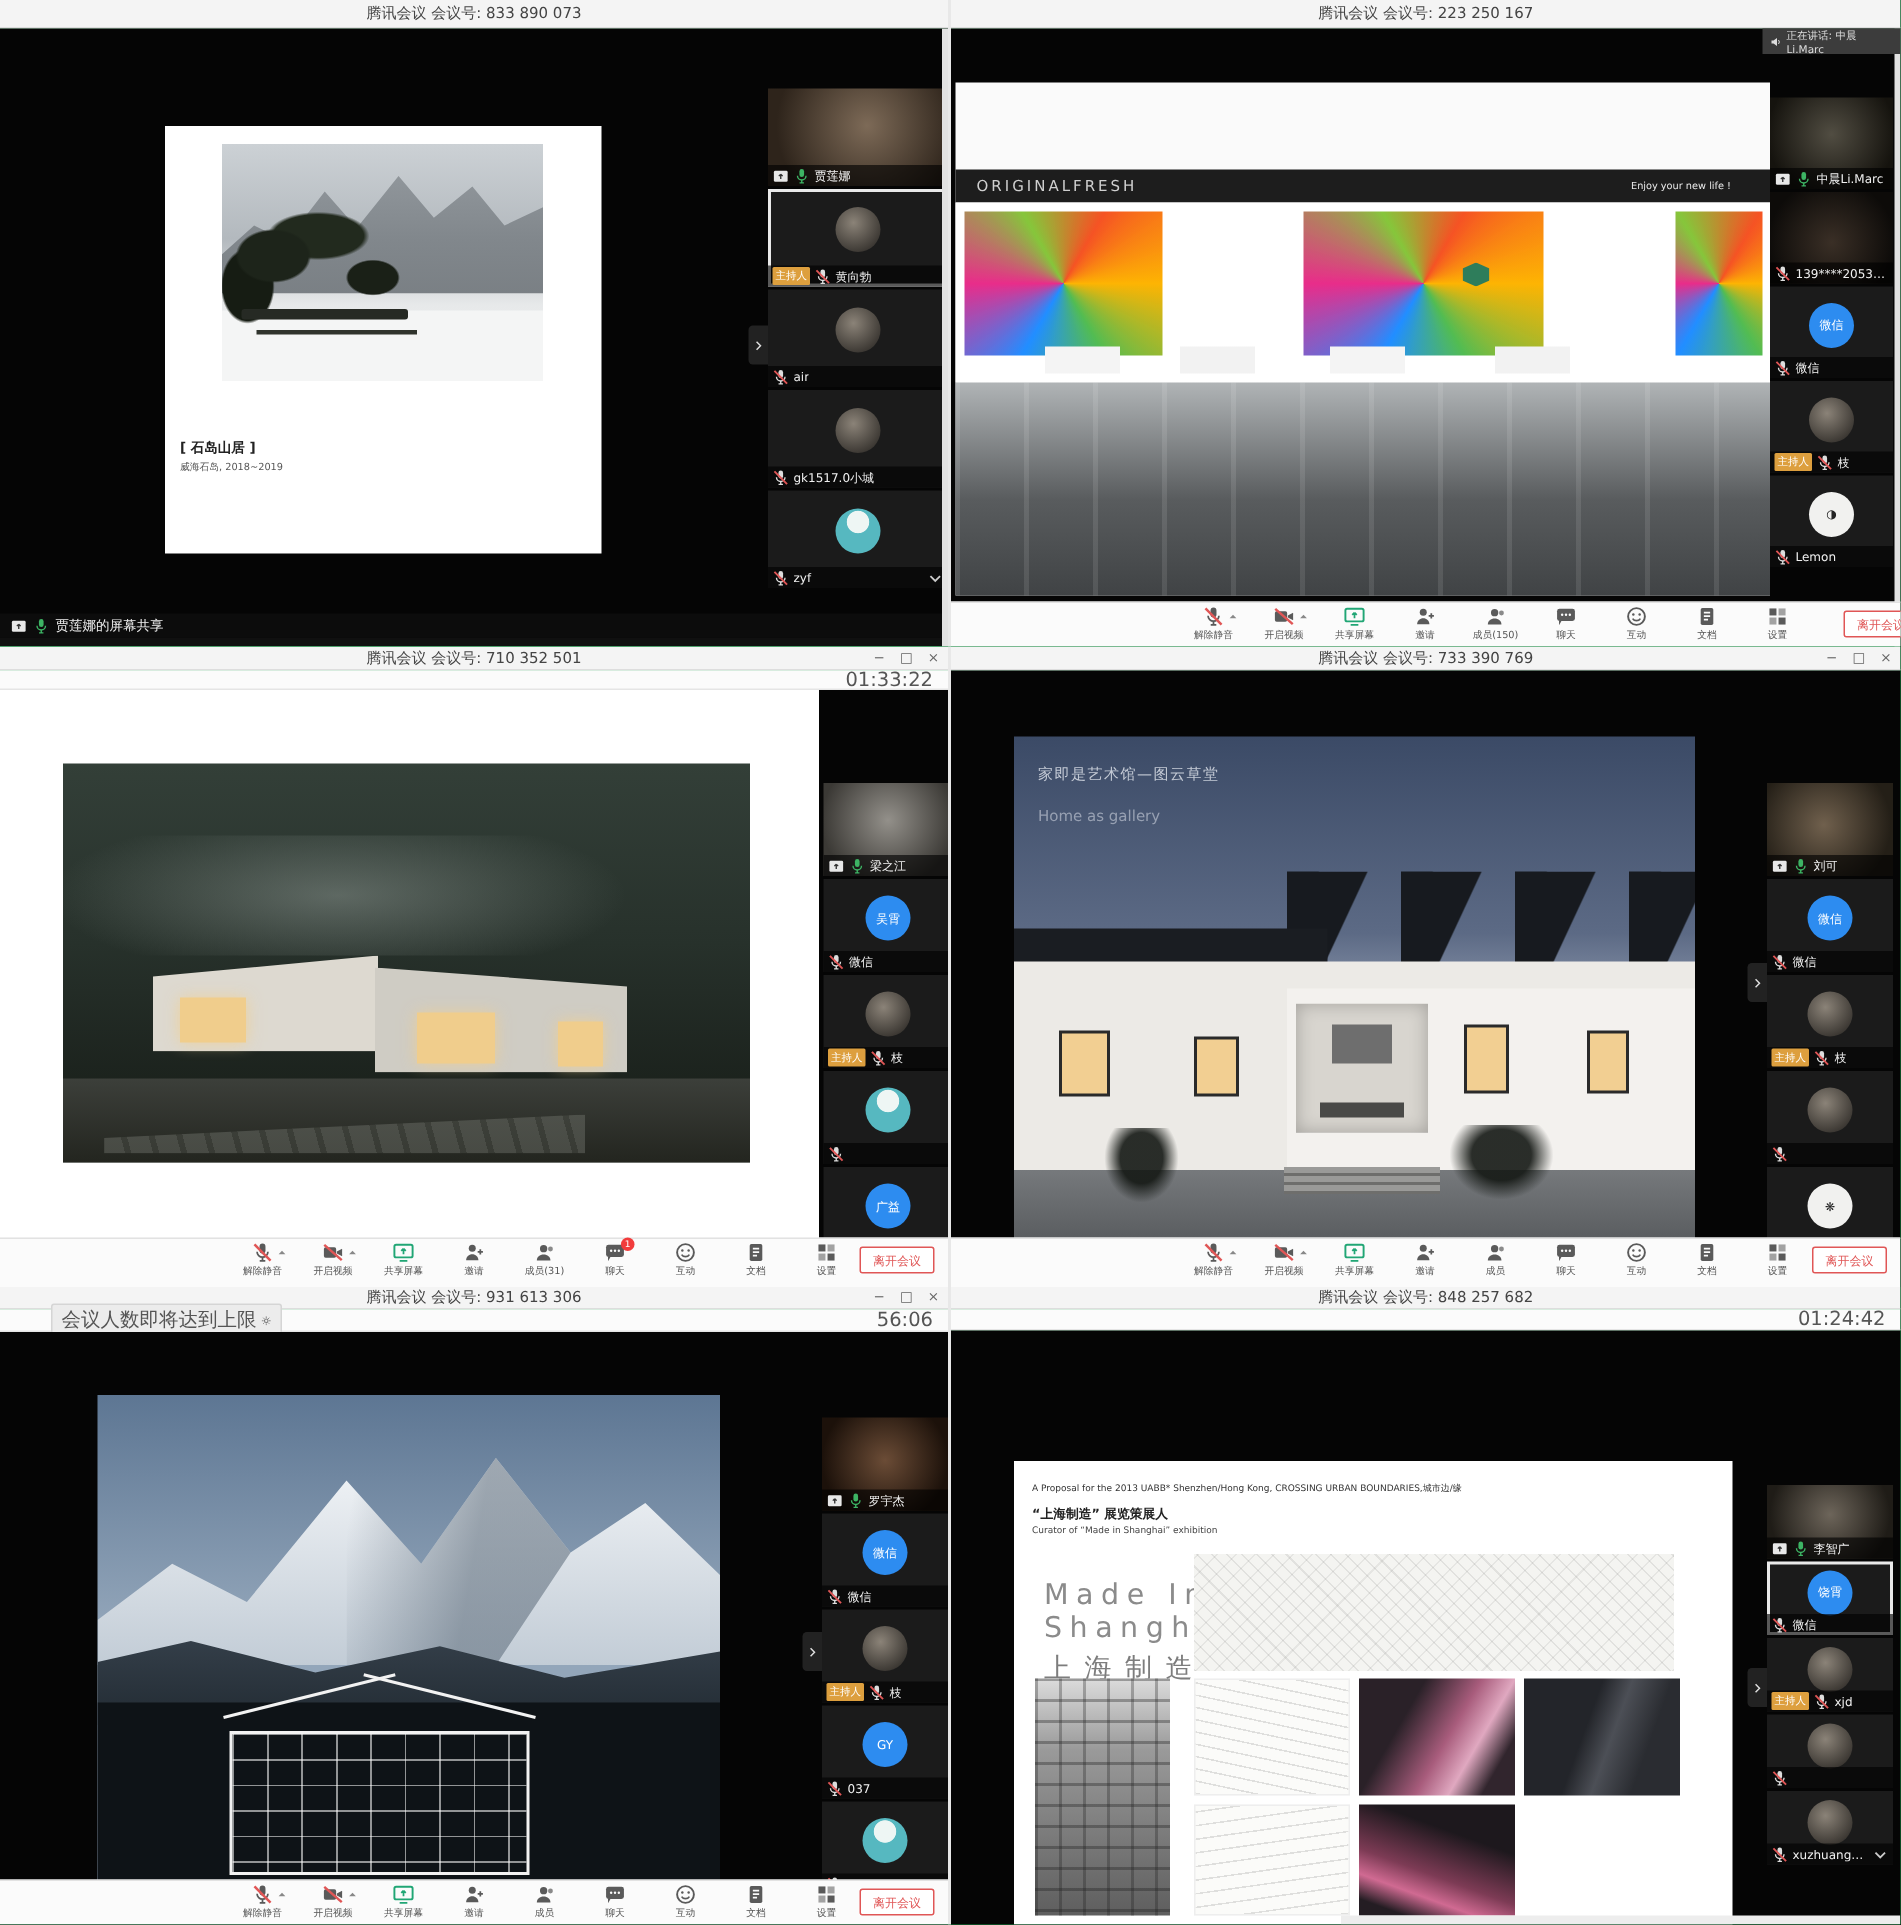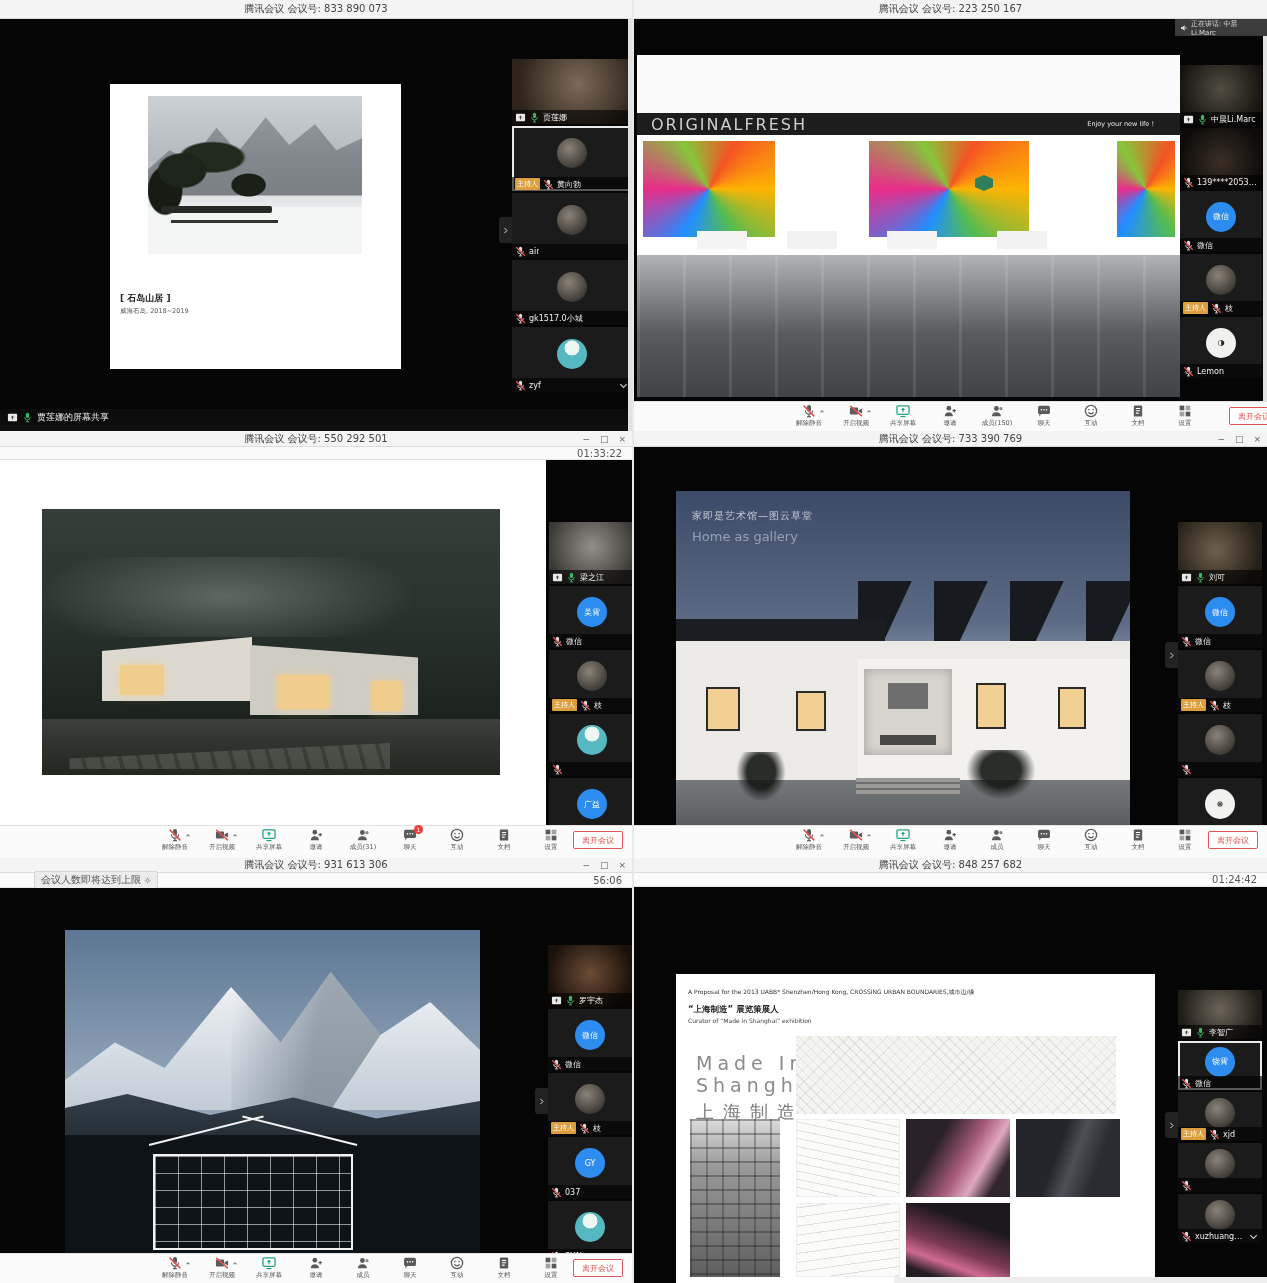--- a/index.html
+++ b/index.html
@@ -11,21 +11,21 @@
   #q3{left:0;top:431px;width:634px;height:427px;border-right:2px solid #e8e8e8;}
   #q4{left:634px;top:431px;width:633px;height:427px;}
   #q5{left:0;top:858px;width:634px;height:425px;border-right:2px solid #e8e8e8;}
   #q6{left:634px;top:858px;width:633px;height:425px;}
 
   .titlebar { position:relative; height:19px; background:#f4f4f4; border-bottom:1px solid #ddd;
     display:flex; align-items:center; justify-content:center; font-size:10px; color:#444; }
   .winctl { position:absolute; right:6px; top:0; height:100%; display:flex; gap:10px;
     align-items:center; font-size:9px; color:#666; }
   .subbar { height:13px; background:#fbfbfb; border-bottom:1px solid #e5e5e5; position:relative;
-    font-size:10px; color:#555; display:flex; align-items:center; padding:0 8px; }
+    font-size:13px; color:#555; display:flex; align-items:center; padding:0 8px; }
   .subbar .right { position:absolute; right:10px; }
 
   .stage { position:absolute; left:0; right:0; bottom:0; background:#050505; overflow:hidden; }
 
   
   .pstrip { position:absolute; display:flex; flex-direction:column; gap:2px; z-index:5; }
   .tile { position:relative; background:#1b1b1b; overflow:hidden; flex:none; }
   .tile.selected { outline:2px solid #e9e9e9; outline-offset:-2px; }
   .avatar { position:absolute; left:50%; top:42%; transform:translate(-50%,-50%);
     width:30px; height:30px; border-radius:50%; display:flex; align-items:center;
@@ -94,21 +94,21 @@
   .slide1 .pavilion { position:absolute; left:6%; bottom:26%; width:52%; height:7px;
     background:#262a24; border-radius:2px; box-shadow:8px 12px 0 -2px #30342d; }
   .slide1 .cap { position:absolute; left:10px; top:208px; }
 
   
   .speaking { position:absolute; right:0; top:19px; width:92px; height:17px; background:#3c3c3c;
     color:#ddd; font-size:7px; display:flex; align-items:center; padding:0 5px; gap:3px; z-index:9; }
   .gallery { position:absolute; left:3px; top:36px; width:543px; height:342px; background:#fafafa; }
   .gallery .ceil { position:absolute; left:0; top:58px; width:100%; height:22px; background:#1d1d1d;
     display:flex; align-items:center; }
-  .gallery .brand { margin-left:14px; color:#cfcfcf; font-size:16px; letter-spacing:2px; }
+  .gallery .brand { margin-left:14px; color:#cfcfcf; font-size:10px; letter-spacing:2px; }
   .gallery .tag { position:absolute; right:26px; color:#e8e8e8; font-size:6.5px; }
   .gallery .room { position:absolute; left:0; top:80px; width:100%; height:120px; background:#fff; }
   .mural { position:absolute; top:6px; height:96px;
     background:conic-gradient(from 30deg, #e4572e, #f4b41a, #5cb85c, #2d8cf0, #d63384, #8bc34a, #e4572e);
     filter:saturate(1.15); }
   .mural.m1{ left:6px; width:132px; }
   .mural.m2{ left:232px; width:160px; }
   .mural.m3{ left:480px; width:58px; }
   .gallery .hex { position:absolute; left:338px; top:40px; width:18px; height:16px; background:#2e7d5b;
     clip-path:polygon(50% 0,100% 25%,100% 75%,50% 100%,0 75%,0 25%); color:#fff; font-size:6px;
@@ -141,21 +141,21 @@
     background:linear-gradient(#3c3f3a, #23251f);}
   .render3 .path { position:absolute; left:6%; bottom:6px; width:70%; height:26px;
     background:repeating-linear-gradient(75deg, #6a6d66 0 14px, #4a4d46 14px 18px); opacity:.5;
     clip-path:polygon(0 60%, 100% 0, 100% 100%, 0 100%); }
 
   
   .photo4 { position:absolute; left:42px; top:44px; width:454px; height:345px; overflow:hidden;
     background:linear-gradient(#3b4a66 0%, #5c6a85 38%, #8b96ab 52%); }
   .photo4 .cap { position:absolute; left:16px; top:18px; color:#c5cbd6; }
   .photo4 .cap .t { font-size:10px; letter-spacing:1px; }
-  .photo4 .cap .s { font-size:13px; color:#97a0b2; margin-top:6px; }
+  .photo4 .cap .s { font-size:10px; color:#97a0b2; margin-top:16px; }
   .photo4 .roofhi { position:absolute; left:40%; top:90px; width:60%; height:70px;
     background:linear-gradient(115deg, #171a1f 49%, rgba(0,0,0,0) 50%) 0 0/76px 70px repeat-x; }
   .photo4 .roofhi::after{content:"";position:absolute;left:0;bottom:-12px;width:100%;height:14px;background:#14161a;}
   .photo4 .rooflo { position:absolute; left:0; top:128px; width:46%; height:26px; background:#1a1d22;
     border-radius:0 0 2px 0; }
   .photo4 .wall { position:absolute; left:0; top:150px; width:100%; height:140px; background:#eceae6; }
   .photo4 .wall2 { position:absolute; left:40%; top:168px; width:60%; height:122px; background:#f3f1ee; }
   .photo4 .w { position:absolute; background:#2a2a2a; padding:2px; }
   .photo4 .w i { display:block; width:100%; height:100%; background:#f2cf92; }
   .photo4 .niche { position:absolute; left:188px; top:178px; width:88px; height:86px; background:#d8d5cf;
@@ -563,21 +563,21 @@
             <span>设置</span>
           </div>
         </div>
       <button class="leave" style="right:-12px;">离开会议</button>
     </div>
   </div>
 </div>
 
 <div class="quad" id="q3">
   <div class="titlebar" style="height:16px;">
-    <span>腾讯会议 会议号: 550 292 501</span>
+    <span>腾讯会议 会议号: 710 352 501</span>
     <span class="winctl">
       <span>−</span>
       <span>□</span>
       <span>×</span>
     </span>
   </div>
   <div class="subbar">
     <span class="right">01:33:22</span>
   </div>
   <div class="stage" style="top:29px;">

